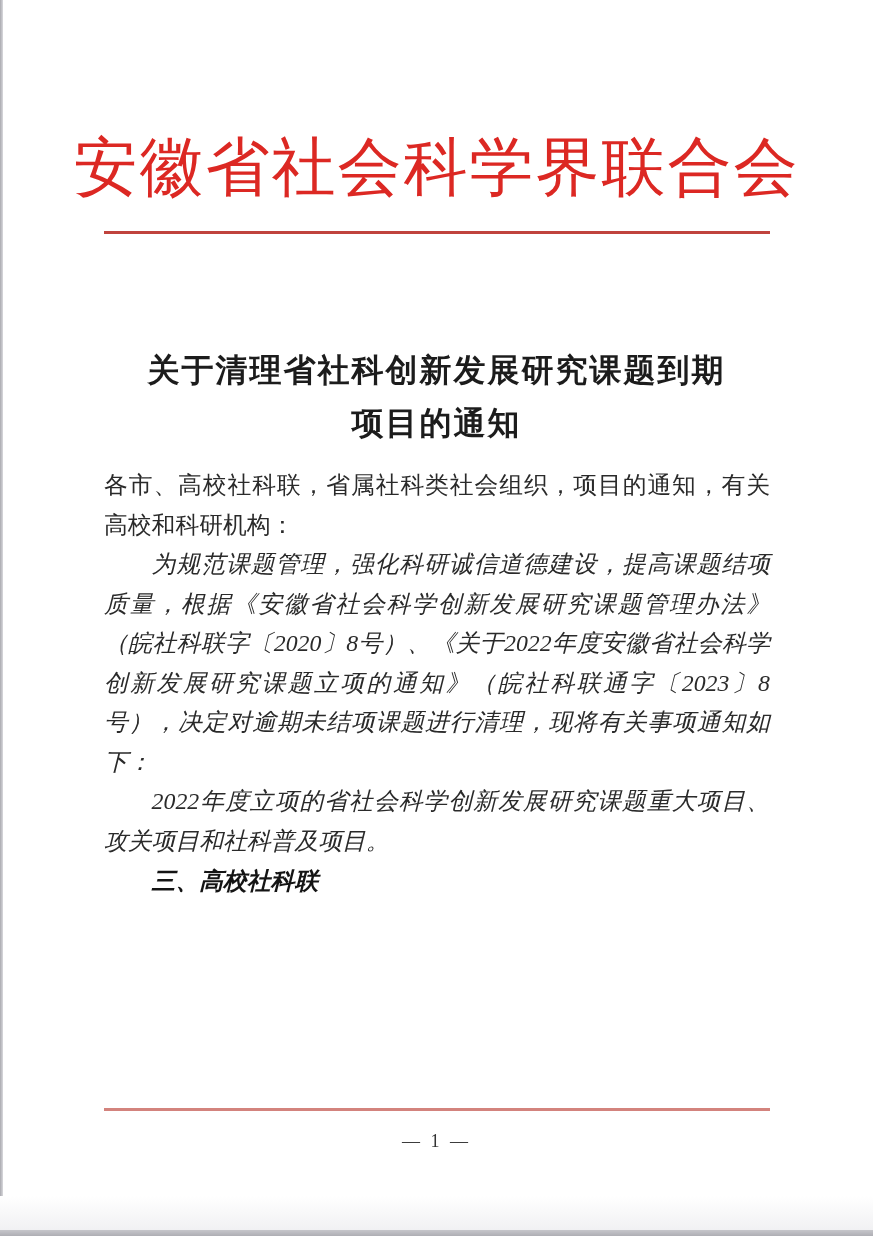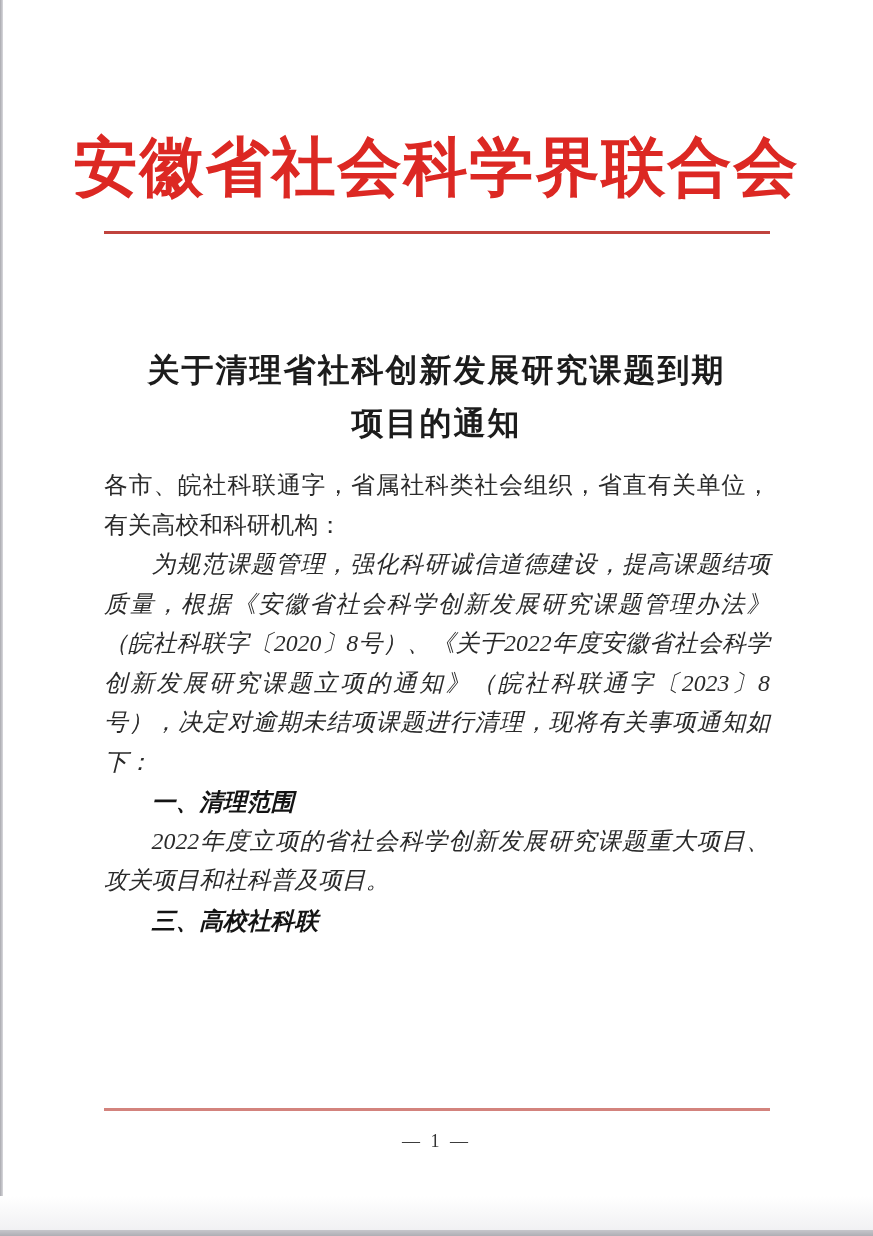--- a/index.html
+++ b/index.html
@@ -24,21 +24,21 @@
   .page-edge-bottom {
     position: absolute; left: 0; bottom: 0;
     width: 100%; height: 6px;
     background: linear-gradient(to bottom, #c6c6cb, #aeaeb4);
   }
   .org-header {
     position: absolute; top: 124px; left: 0;
     width: 100%;
     text-align: center;
     font-size: 64px;
-    font-weight: bold;
+    font-weight: normal;
     letter-spacing: 2px;
     color: var(--header_red, #dc2823);
     white-space: nowrap;
     font-family: "Liberation Serif", "DejaVu Serif", serif;
   }
   .top-rule {
     position: absolute; top: 231px; left: 104px;
     width: 666px; height: 3px;
     background: var(--top_rule, #c0433d);
   }
@@ -91,22 +91,21 @@
 <div class="org-header">安徽省社会科学界联合会</div>
 
 <div class="top-rule"></div>
 
 <div class="doc-title">
   <div>关于清理省社科创新发展研究课题到期</div>
   <div>项目的通知</div>
 </div>
 
 <div class="body-text">
-  <p class="salutation">各市、皖社科联通字，省属社科类社会组织，省直有关单位，有关高校和科研机构：</p>
+  <p class="salutation">各市、高校社科联，省属社科类社会组织，项目的通知，有关高校和科研机构：</p>
   <p class="para">为规范课题管理，强化科研诚信道德建设，提高课题结项质量，根据《安徽省社会科学创新发展研究课题管理办法》（皖社科联字〔2020〕8号）、《关于2022年度安徽省社会科学创新发展研究课题立项的通知》（皖社科联通字〔2023〕8号），决定对逾期未结项课题进行清理，现将有关事项通知如下：</p>
-  <p class="heading">一、清理范围</p>
   <p class="para">2022年度立项的省社会科学创新发展研究课题重大项目、攻关项目和社科普及项目。</p>
   <p class="heading">三、高校社科联</p>
 </div>
 
 <div class="footer-rule"></div>
 
 <div class="page-num">— 1 —</div>
 
 </body></html>

